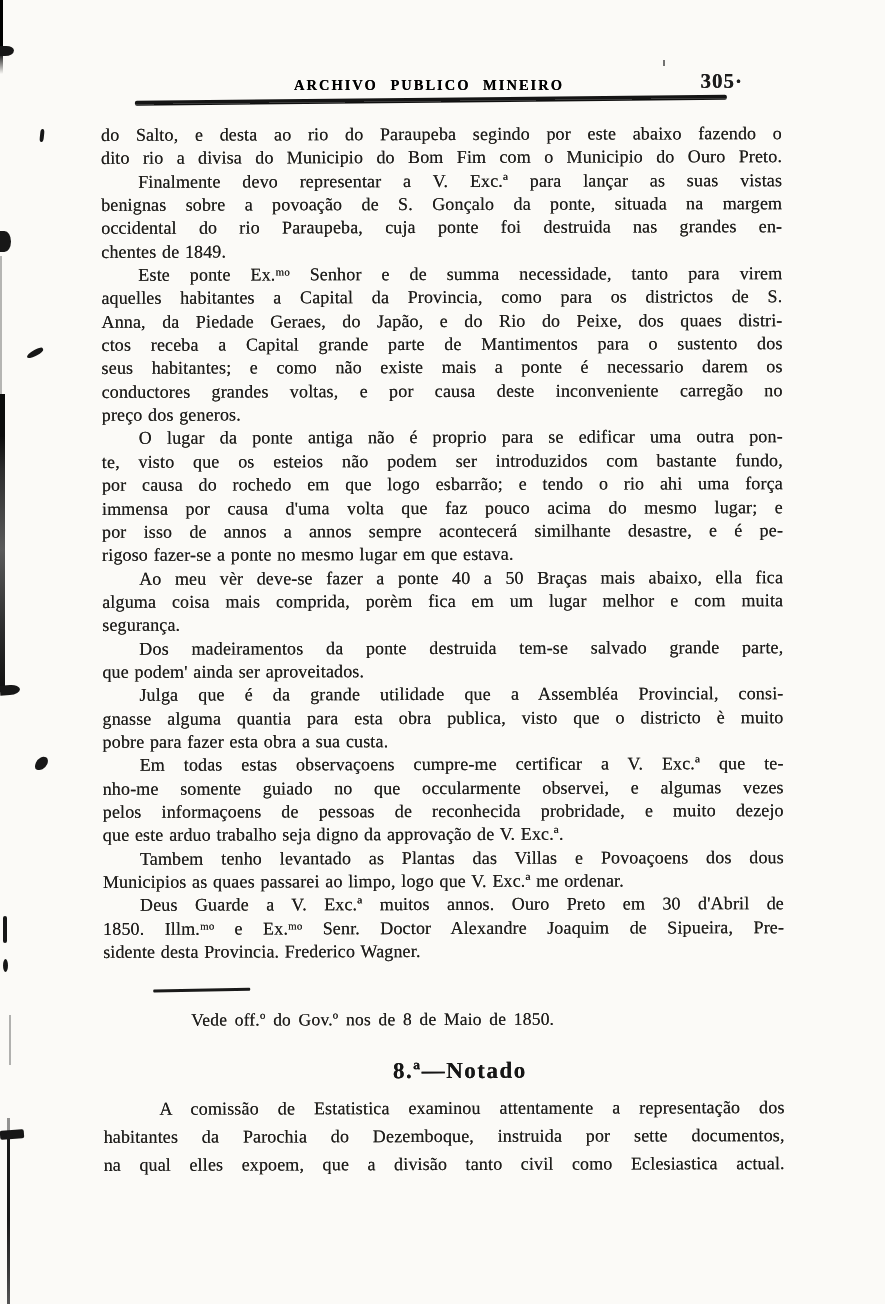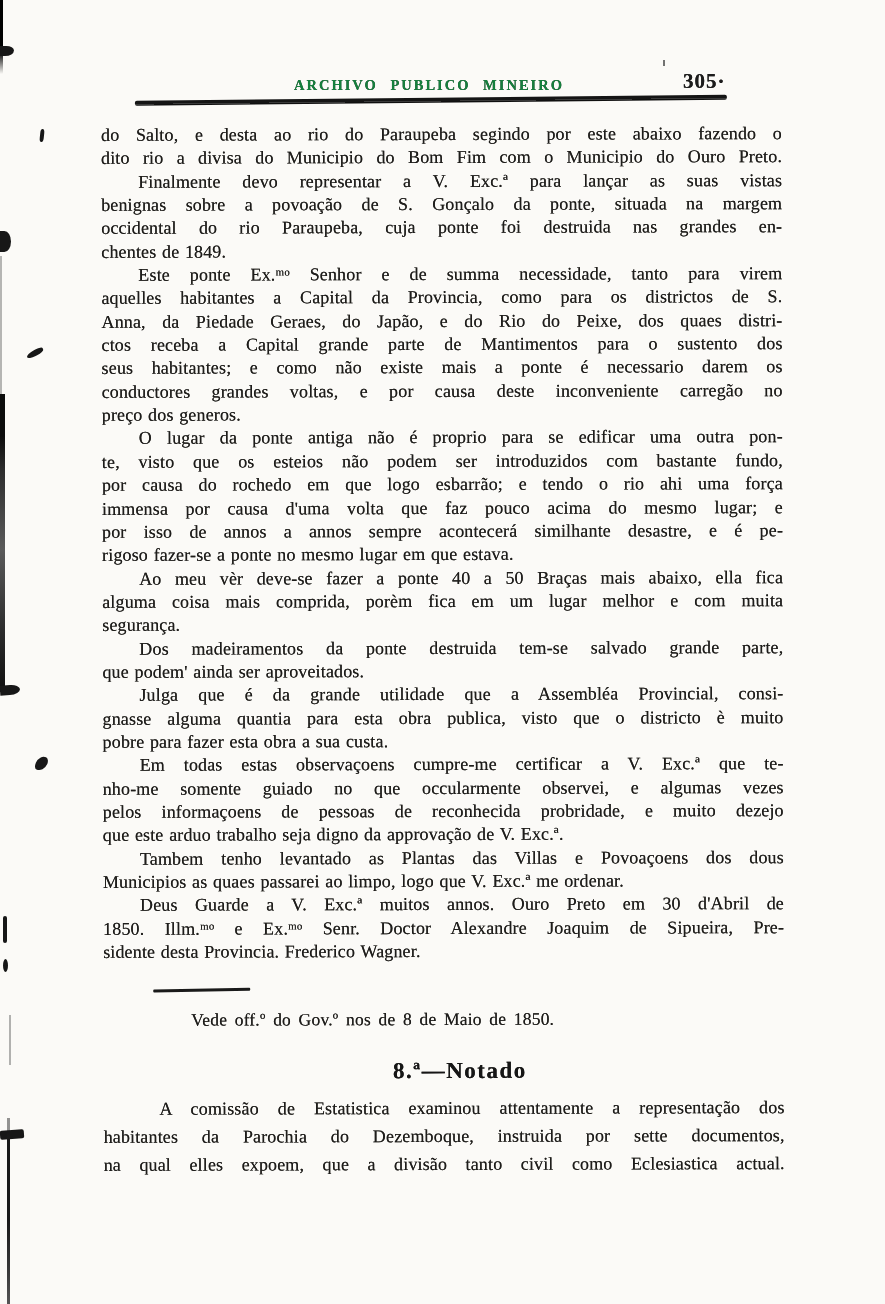--- a/index.html
+++ b/index.html
@@ -8,27 +8,28 @@
     background:#fbfaf7;
     font-family:"Liberation Serif","DejaVu Serif",serif;
     overflow:hidden;
   }
   .page{position:relative;width:885px;height:1304px;background:#fbfaf7;overflow:hidden;}
 
   
   .header-title{
     position:absolute;left:89px;top:76px;width:680px;
     text-align:center;font-weight:bold;font-size:14.5px;line-height:18px;
-    letter-spacing:2px;word-spacing:7px;color:#15803d;
+    letter-spacing:2px;word-spacing:7px;color:#000000;
     text-shadow:0 0 .5px rgba(25,25,25,.9);
   }
   .page-number{
     position:absolute;left:683px;top:69px;width:60px;
     font-weight:bold;font-size:21px;letter-spacing:1px;color:#1c1c1c;
     text-shadow:0 0 .5px rgba(25,25,25,.9);
+    text-align:right;
   }
   .header-rule{
     position:absolute;left:136px;top:100px;width:592px;height:5px;
     background:linear-gradient(180deg,#151515 0 62%,#3a3a3a 62% 78%,#101010 78% 100%);
     transform:rotate(-0.45deg);transform-origin:left center;
     border-radius:2px;
   }
 
   
   .tilt{position:absolute;left:0;top:0;width:885px;height:1304px;transform:rotate(-0.15deg);transform-origin:50% 40%;}

